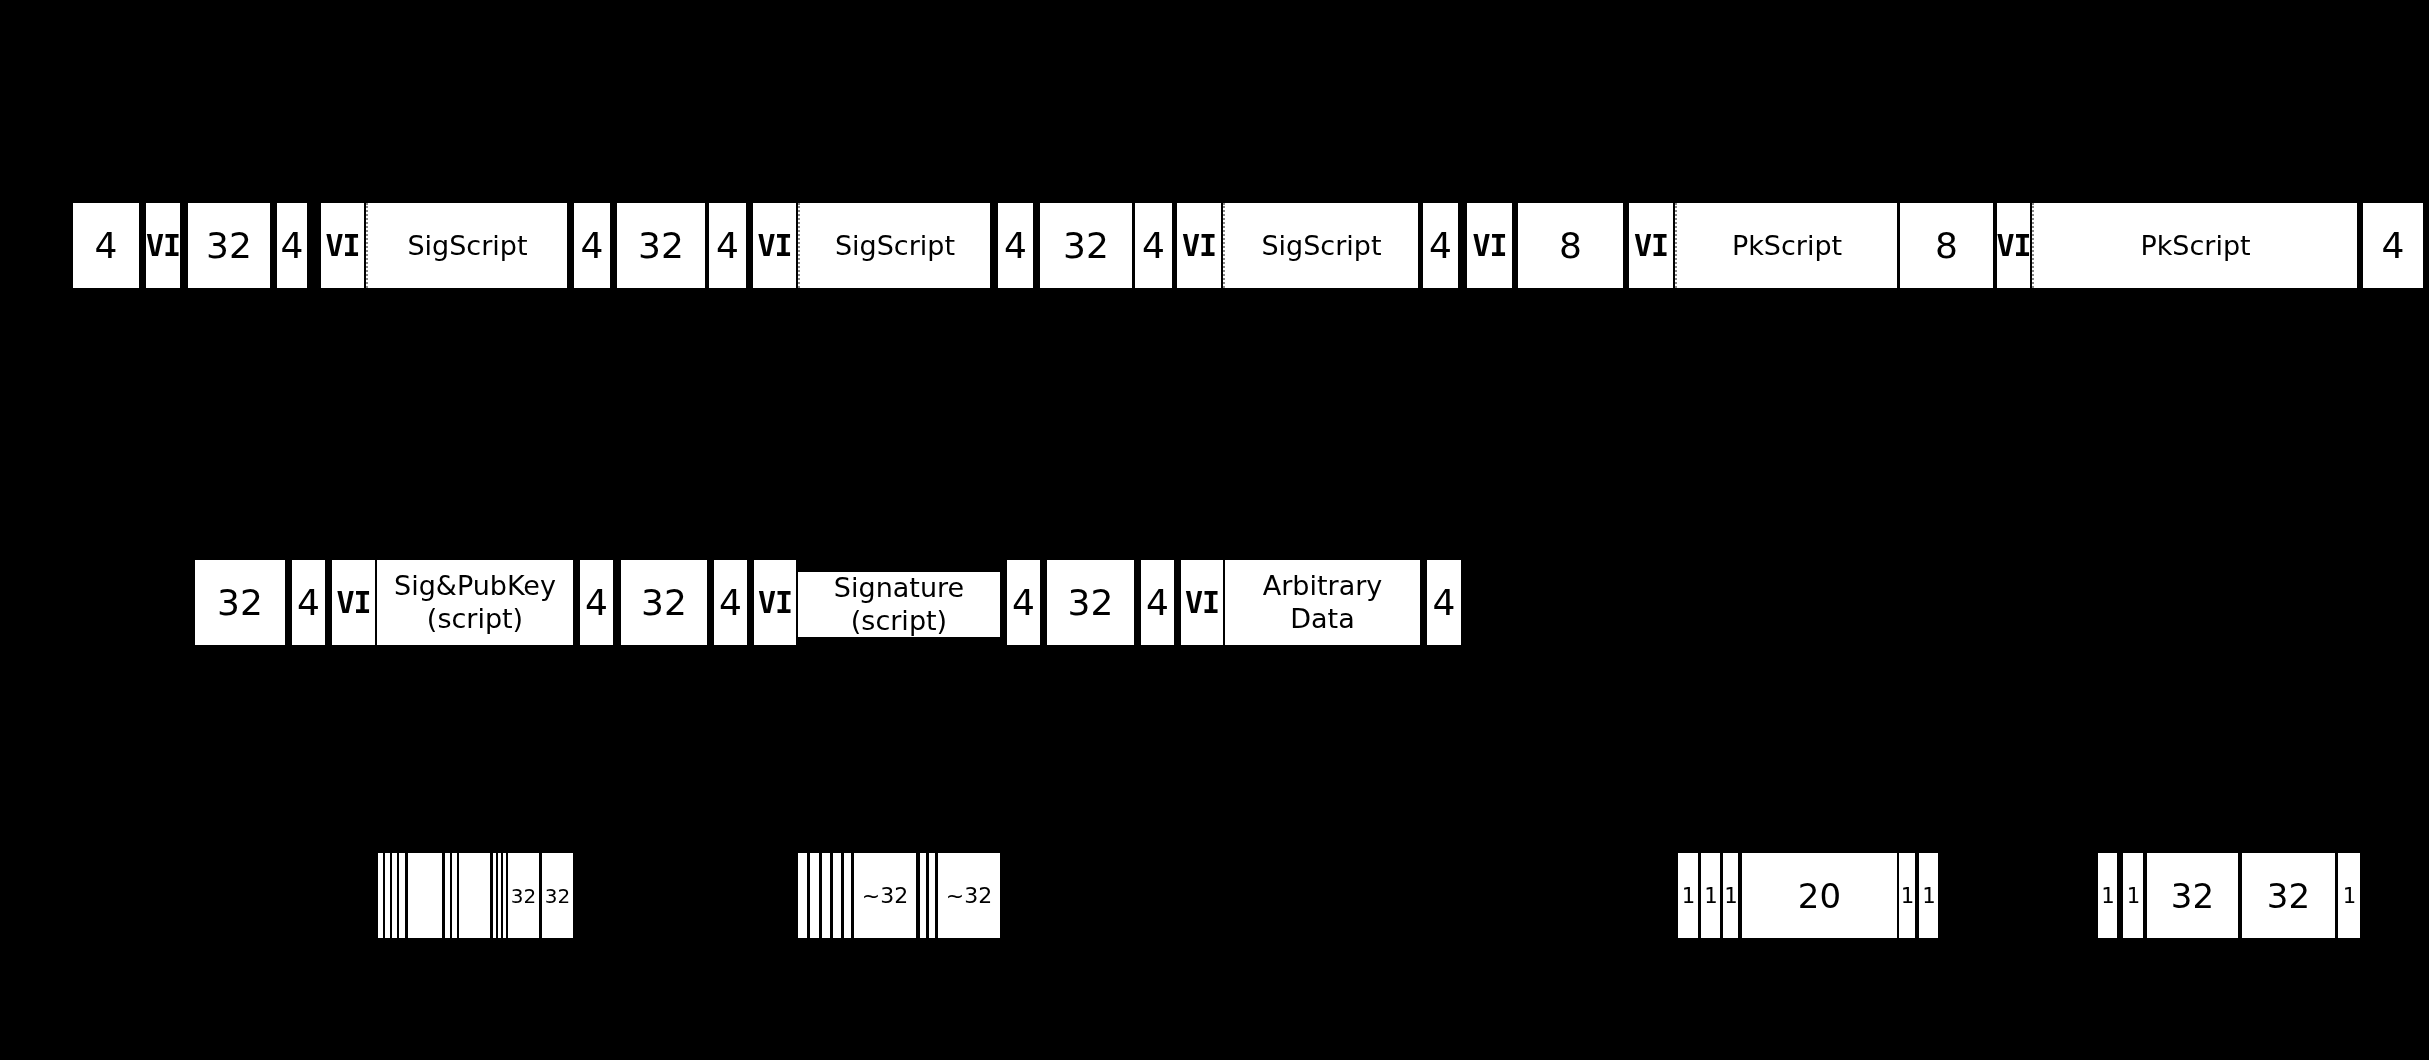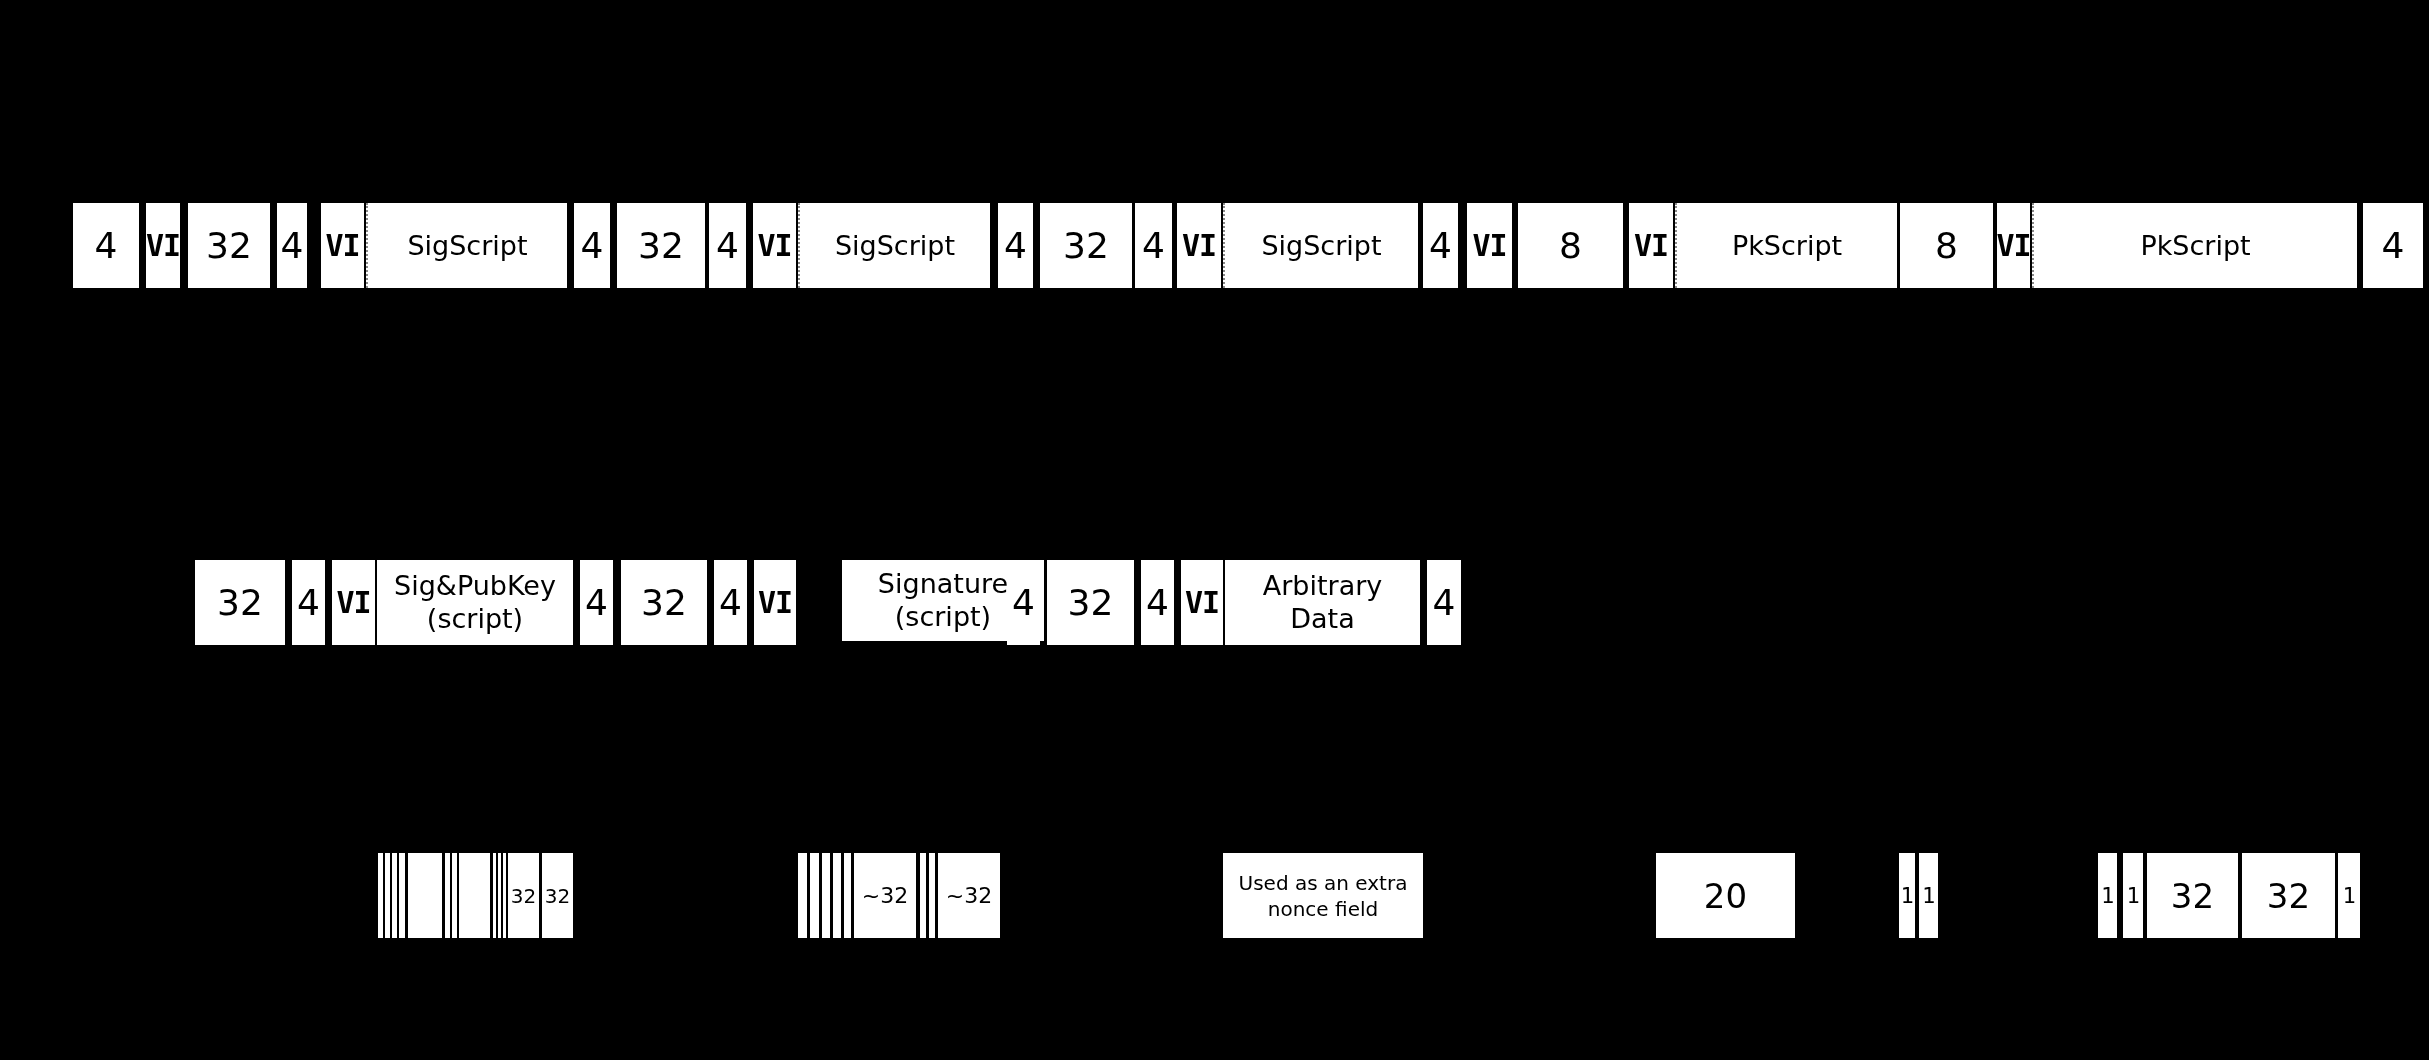--- a/index.html
+++ b/index.html
@@ -67,21 +67,21 @@
     <div class="row" style="top: 560px; height: 85px;">
       <div class="box num" style="left: 195px; width: 90px; height: 85px;">32</div>
       <div class="box num" style="left: 292px; width: 33px; height: 85px;">4</div>
       <div class="box vi" style="left: 332px; width: 43px; height: 85px;">VI</div>
       <div class="box script2" style="left: 377px; width: 196px; height: 85px;">Sig&amp;PubKey
 (script)</div>
       <div class="box num" style="left: 580px; width: 33px; height: 85px;">4</div>
       <div class="box num" style="left: 621px; width: 86px; height: 85px;">32</div>
       <div class="box num" style="left: 714px; width: 33px; height: 85px;">4</div>
       <div class="box vi" style="left: 754px; width: 42px; height: 85px;">VI</div>
-      <div class="box script2" style="left: 842px; width: 202px; height: 81px;">Signature
+      <div class="box script2" style="left: 798px; width: 202px; height: 65px; margin-top: 12px;">Signature
 (script)</div>
       <div class="box num" style="left: 1007px; width: 33px; height: 85px;">4</div>
       <div class="box num" style="left: 1047px; width: 87px; height: 85px;">32</div>
       <div class="box num" style="left: 1141px; width: 33px; height: 85px;">4</div>
       <div class="box vi" style="left: 1181px; width: 42px; height: 85px;">VI</div>
       <div class="box script2" style="left: 1225px; width: 195px; height: 85px;">Arbitrary
 Data</div>
       <div class="box num" style="left: 1427px; width: 34px; height: 85px;">4</div>
     </div>
     <div class="row" style="top: 853px; height: 85px;">
@@ -100,26 +100,24 @@
       <div class="box small32" style="left: 542px; width: 31px; height: 85px;">32</div>
       <div class="box slice" style="left: 798px; width: 9px; height: 85px;"></div>
       <div class="box slice" style="left: 810px; width: 9px; height: 85px;"></div>
       <div class="box slice" style="left: 822px; width: 8px; height: 85px;"></div>
       <div class="box slice" style="left: 833px; width: 8px; height: 85px;"></div>
       <div class="box slice" style="left: 844px; width: 7px; height: 85px;"></div>
       <div class="box approx" style="left: 854px; width: 62px; height: 85px;">~32</div>
       <div class="box slice" style="left: 920px; width: 6px; height: 85px;"></div>
       <div class="box slice" style="left: 929px; width: 6px; height: 85px;"></div>
       <div class="box approx" style="left: 938px; width: 62px; height: 85px;">~32</div>
-      <div class="box note" style="left: 1223px; width: 200px; height: 85px;">Used as an extra
-nonce field</div>
       <div class="box one" style="left: 1678px; width: 20px; height: 85px;">1</div>
       <div class="box one" style="left: 1701px; width: 19px; height: 85px;">1</div>
       <div class="box one" style="left: 1723px; width: 15px; height: 85px;">1</div>
-      <div class="box mid" style="left: 1656px; width: 139px; height: 85px;">20</div>
+      <div class="box mid" style="left: 1742px; width: 155px; height: 85px;">20</div>
       <div class="box one" style="left: 1899px; width: 16px; height: 85px;">1</div>
       <div class="box one" style="left: 1919px; width: 19px; height: 85px;">1</div>
       <div class="box one" style="left: 2098px; width: 19px; height: 85px;">1</div>
       <div class="box one" style="left: 2123px; width: 20px; height: 85px;">1</div>
       <div class="box mid" style="left: 2147px; width: 91px; height: 85px;">32</div>
       <div class="box mid" style="left: 2242px; width: 93px; height: 85px;">32</div>
       <div class="box one" style="left: 2338px; width: 22px; height: 85px;">1</div>
     </div>
   </div>
 

